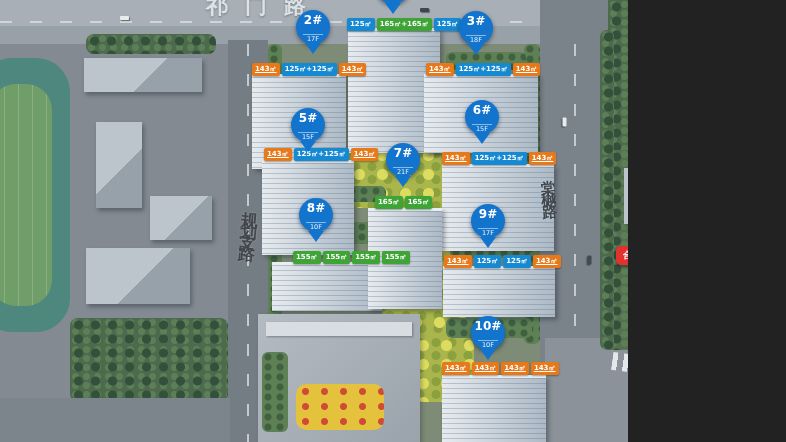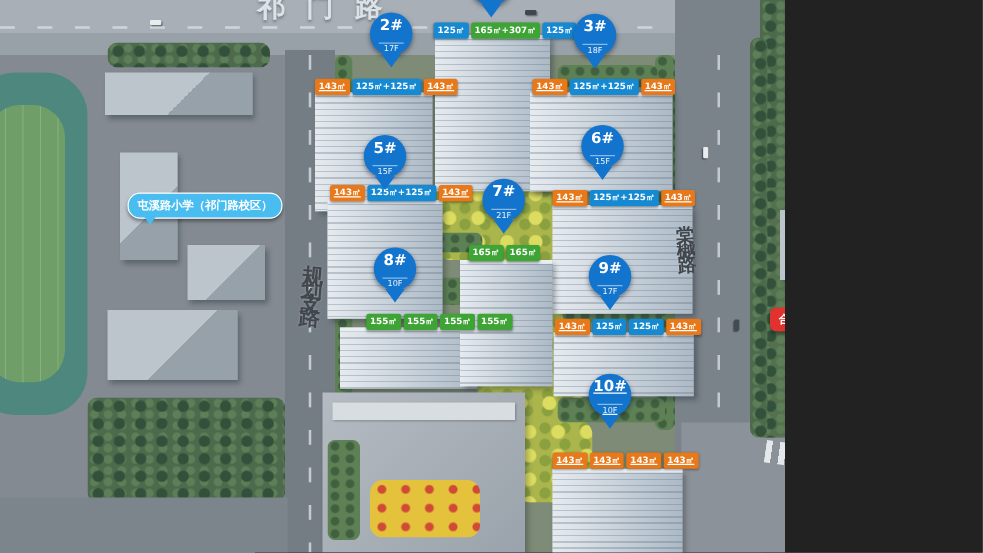--- a/index.html
+++ b/index.html
@@ -122,21 +122,21 @@
   <div class="abs car" style="left:700px;top:26px;background:#dfe4e8;"></div>
   <div class="abs car" style="left:560px;top:120px;background:#e8ecef;transform:rotate(90deg);"></div>
   <div class="abs car" style="left:585px;top:258px;background:#424b54;transform:rotate(90deg);"></div>
 
   <div class="abs road-name-h" style="left:206px;top:-9px;">祁门路</div>
   <div class="abs road-name-v" style="left:239px;top:198px;font-size:17px;letter-spacing:11px;transform:rotate(5deg);">规划支路</div>
   <div class="abs road-name-v" style="left:538px;top:168px;font-size:15px;letter-spacing:12px;transform:rotate(-4deg);">棠樾路</div>
 
   <div class="abs tag-row" style="left:346px;top:18px;">
     <span class="tag blue">125㎡</span>
-    <span class="tag green">165㎡+307㎡</span>
+    <span class="tag green">165㎡+165㎡</span>
     <span class="tag blue">125㎡</span>
   </div>
   <div class="abs tag-row" style="left:251px;top:63px;">
     <span class="tag orange">143㎡</span>
     <span class="tag blue">125㎡+125㎡</span>
     <span class="tag orange">143㎡</span>
   </div>
   <div class="abs tag-row" style="left:425px;top:63px;">
     <span class="tag orange">143㎡</span>
     <span class="tag blue">125㎡+125㎡</span>
@@ -197,21 +197,20 @@
     <div class="pin-floors">21F</div>
   </div>
   <div class="abs pin" style="left:299px;top:198px;">
     <div class="pin-id">8#</div>
     <div class="pin-floors">10F</div>
   </div>
   <div class="abs pin" style="left:471px;top:204px;">
     <div class="pin-id">9#</div>
     <div class="pin-floors">17F</div>
   </div>
-  <div class="abs pin" style="left:471px;top:299px;text-decoration:underline;">
+  <div class="abs pin" style="left:471px;top:316px;">
     <div class="pin-id">10#</div>
     <div class="pin-floors">10F</div>
   </div>
 
-  <div class="abs bubble bubble-school" style="left:102px;top:154px;">屯溪路小学（祁门路校区）</div>
   <div class="abs bubble bubble-hospital" style="left:616px;top:246px;text-align:right;">合肥市中医院</div>
 
 </div>
 
 </body></html>

